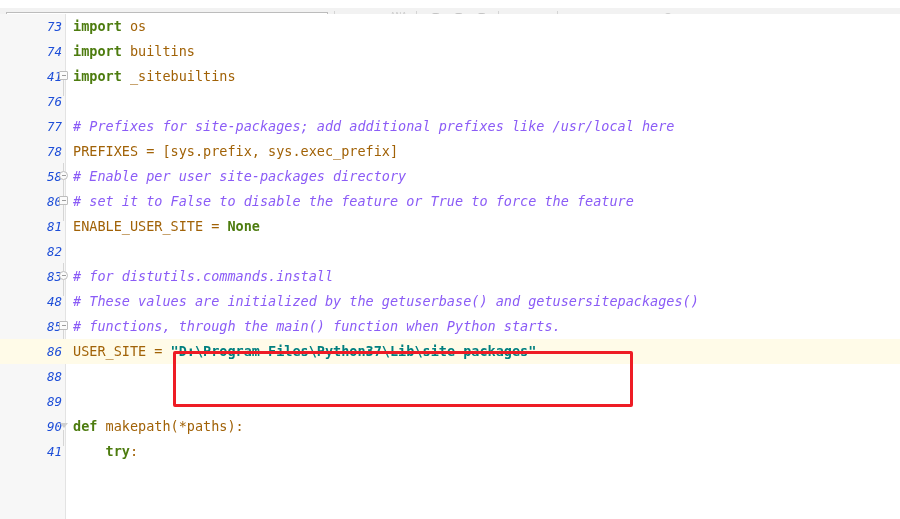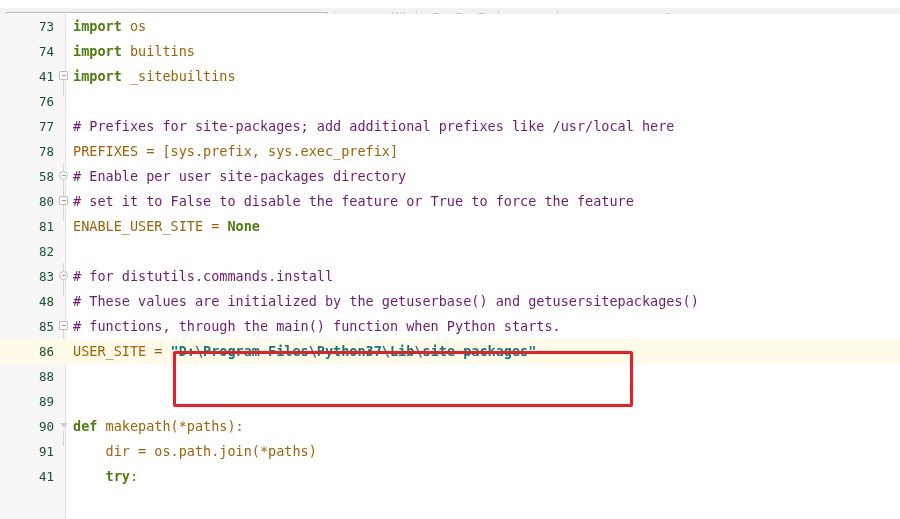--- a/index.html
+++ b/index.html
@@ -155,28 +155,29 @@
     height: 25px;
     line-height: 25px;
     white-space: pre;
   }
   .line.current {
     background: #fffbe8;
   }
 
   .lno {
     position: absolute;
-    left: 4px; top: 0;
+    left: 12px; top: 0;
     width: 50px;
     text-align: right;
     font-family: "DejaVu Sans Mono", monospace;
     font-size: 12.5px;
-    color: #14532d;
+    color: #1d4ed8;
     line-height: 25px;
     user-select: none;
+    font-style: italic;
   }
 
   .fold {
     position: absolute;
     left: 59px;
     top: 7px;
     width: 11px;
     height: 11px;
     box-sizing: border-box;
   }
@@ -228,21 +229,21 @@
     left: 73px;
     top: 0;
     font-family: "DejaVu Sans Mono", monospace;
     font-size: 13.5px;
     line-height: 25px;
     color: #2b2b2b;
     white-space: pre;
   }
 
   .kw   { color: #4d7c0f; font-weight: bold; }
-  .cmt  { color: #701a75; }
+  .cmt  { color: #8b5cf6; font-style: italic; }
   .str  { color: #007f7f; font-weight: bold; }
   .plain{ color: #a16207; }
 
   
   .redbox {
     position: absolute;
     left: 173px;
     top: 337px;
     width: 460px;
     height: 56px;
@@ -296,19 +297,18 @@
         <div class="line"><div class="lno">80</div><div class="fold"><span class="box"></span><span class="stem"></span></div><div class="code"><span class="cmt"># set it to False to disable the feature or True to force the feature</span></div></div>
         <div class="line"><div class="lno">81</div><div class="code"><span class="plain">ENABLE_USER_SITE = </span><span class="kw">None</span></div></div>
         <div class="line"><div class="lno">82</div><div class="code"></div></div>
         <div class="line"><div class="lno">83</div><div class="fold rounded"><span class="box"></span><span class="stem"></span><span class="stem-up"></span></div><div class="code"><span class="cmt"># for distutils.commands.install</span></div></div>
         <div class="line"><div class="lno">48</div><div class="code"><span class="cmt"># These values are initialized by the getuserbase() and getusersitepackages()</span></div></div>
         <div class="line"><div class="lno">85</div><div class="fold"><span class="box"></span><span class="stem"></span></div><div class="code"><span class="cmt"># functions, through the main() function when Python starts.</span></div></div>
         <div class="line current"><div class="lno">86</div><div class="code"><span class="plain">USER_SITE = </span><span class="str">"D:\Program Files\Python37\Lib\site-packages"</span></div></div>
         <div class="line"><div class="lno">88</div><div class="code"></div></div>
         <div class="line"><div class="lno">89</div><div class="code"></div></div>
         <div class="line"><div class="lno">90</div><div class="fold tri"><span class="stem"></span></div><div class="code"><span class="kw">def</span><span class="plain"> makepath(*paths):</span></div></div>
-        <div class="line"><div class="lno">91</div><div class="code"><span class="plain">    dir = os.path.join(*paths)</span></div></div>
         <div class="line"><div class="lno">41</div><div class="code"><span class="plain">    </span><span class="kw">try</span><span class="plain">:</span></div></div>
       </div>
     <div class="redbox"></div>
   </div>
 
 </div>
 
 </body></html>

